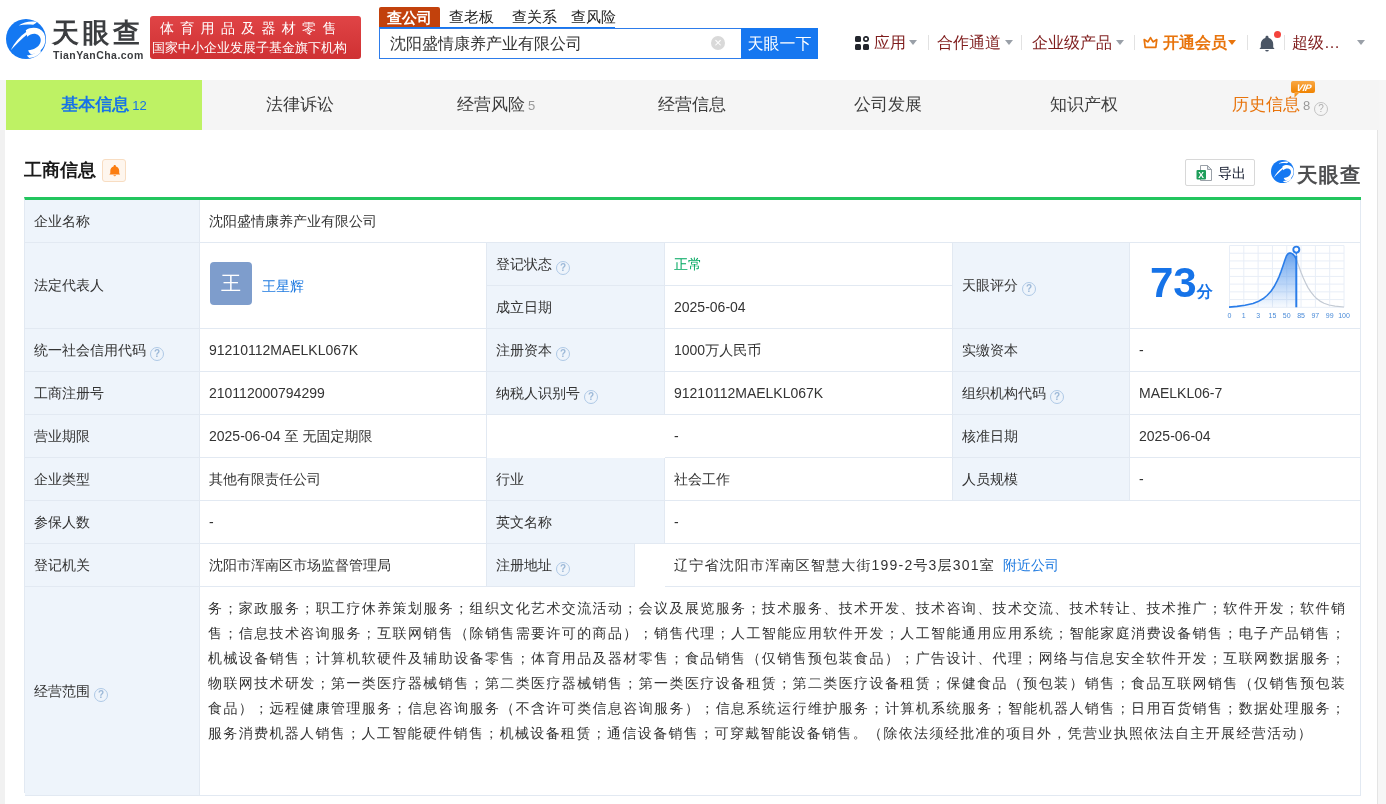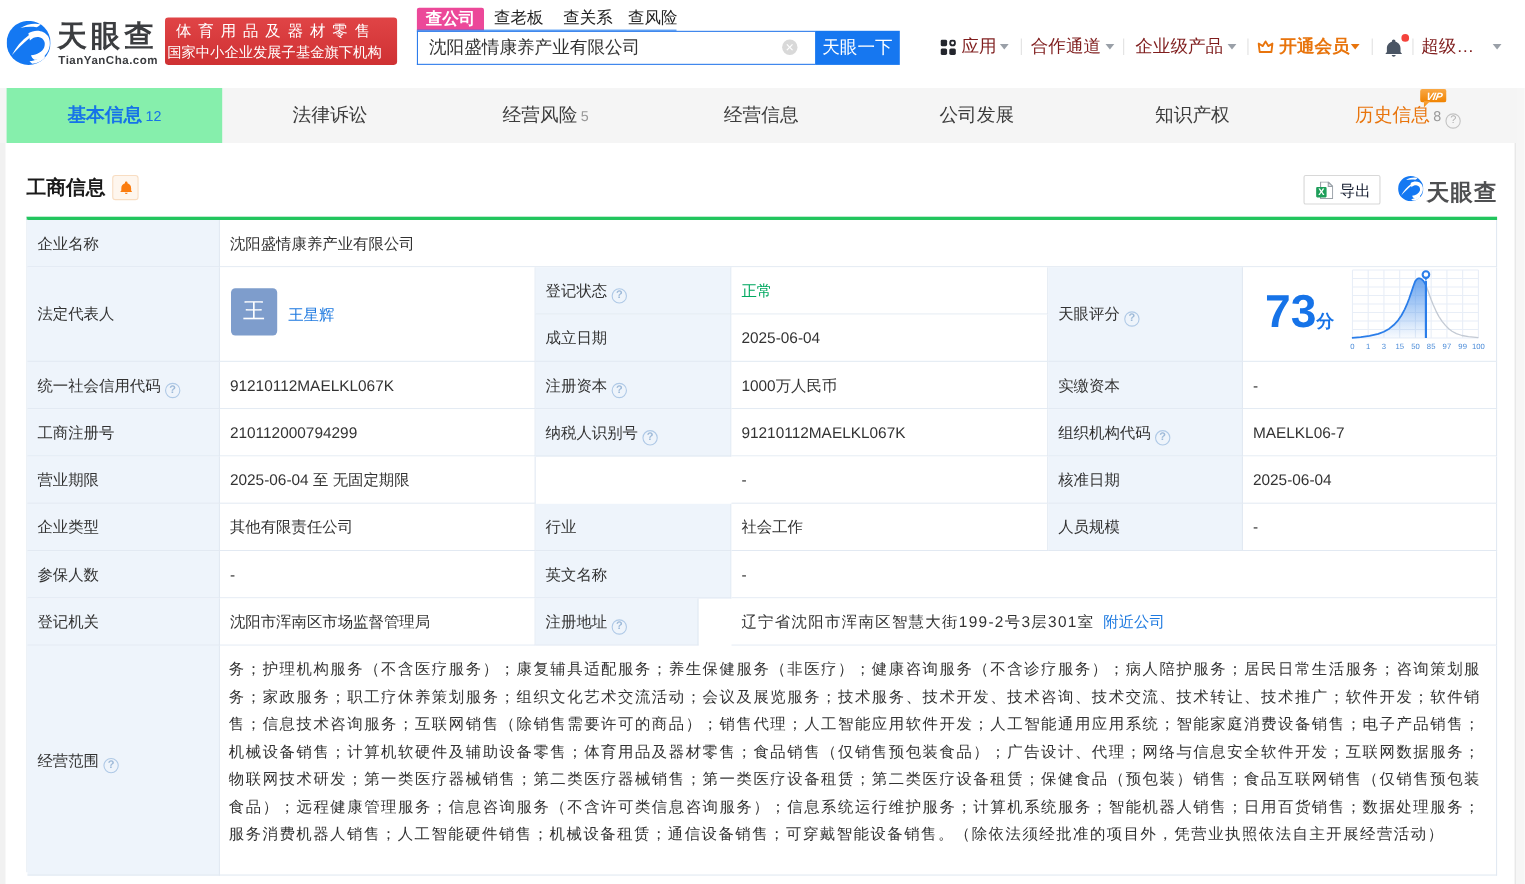--- a/index.html
+++ b/index.html
@@ -8,34 +8,34 @@
 .abs{position:absolute}
 
 #hd{position:absolute;left:0;top:0;width:1386px;height:80px;background:#fff}
 #redbadge{position:absolute;left:150px;top:16px;width:211px;height:43px;border-radius:3px;
  background:linear-gradient(180deg,#e04446,#cf3133);color:#fff;overflow:hidden}
 #redbadge .r1{position:absolute;left:10px;top:3px;letter-spacing:6.3px;font-size:14px;line-height:19px;white-space:nowrap}
 #redbadge .r2{position:absolute;left:2px;top:22px;font-size:13px;line-height:19px;white-space:nowrap}
 
 #stabs{position:absolute;left:379px;top:7px;height:21px}
 .stab{position:absolute;top:0;height:20px;line-height:20px;font-size:15px;color:#222;white-space:nowrap}
-#stab0{left:0;width:61px;background:#ec4899;color:#fff;text-align:center;height:21px;line-height:21px;border-radius:2px 2px 0 0;font-weight:bold}
+#stab0{left:0;width:61px;background:#c2410c;color:#fff;text-align:center;height:21px;line-height:21px;border-radius:2px 2px 0 0;font-weight:bold}
 #stabline{position:absolute;left:379px;top:27px;width:236px;height:1px;background:#1677f0}
 #sinput{position:absolute;left:379px;top:28px;width:362px;height:31px;background:#fff;border:1px solid #2d7ceb;border-right:none;line-height:29px;padding-left:10px;font-size:16px;color:#333}
 #sclear{position:absolute;left:711px;top:36px;width:14px;height:14px;border-radius:50%;background:#d9d9d9;color:#fff;font-size:13px;line-height:13px;text-align:center}
 #sbtn{position:absolute;left:741px;top:28px;width:77px;height:31px;background:#1677f0;color:#fff;font-size:16px;text-align:center;line-height:31px}
 
 .hm{position:absolute;top:34px;height:18px;line-height:18px;font-size:16px;color:#7f1d1d;white-space:nowrap}
 .sep{position:absolute;top:35px;width:1px;height:15px;background:#e2e2e2}
 .caret{position:absolute;width:0;height:0;border-left:4.5px solid transparent;border-right:4.5px solid transparent;border-top:5.5px solid #9aa0a8;top:40px}
 
 #nav{position:absolute;left:0;top:80px;width:1379px;height:50px;background:#f5f5f5}
 .ntab{position:absolute;top:0;width:196px;height:50px;text-align:center;font-size:17px;color:#3c3c3c;line-height:50px;white-space:nowrap}
 .ncnt{font-size:13px;color:#999;margin-left:3px}
-#ntab0{background:#86efac;color:#1673e8;font-weight:bold}
+#ntab0{background:#bef264;color:#1673e8;font-weight:bold}
 #ntab0 .ncnt{color:#1673e8;font-weight:normal}
 
 #sect{position:absolute;left:24px;top:158px;font-size:18px;font-weight:bold;color:#1a1a1a}
 #bellbadge{position:absolute;left:102px;top:159px;width:24px;height:23px;background:#fef6ee;border:1px solid #f8ddc2;border-radius:3px}
 #exportbtn{position:absolute;left:1185px;top:159px;width:70px;height:27px;border:1px solid #d8d8d8;border-radius:2px;background:#fff}
 #exportbtn span{position:absolute;left:32px;top:5px;font-size:14px;color:#0f172a}
 #wmtext{position:absolute;left:1297px;top:161px;font-size:20.5px;font-weight:bold;color:#4e4f51;letter-spacing:1px}
 
 #tbl{position:absolute;left:24px;top:197px;width:1337px;height:596px;border-top:3px solid #22c55e;border-left:1px solid #e2e9f2}
 .cell{position:absolute;border-right:1px solid #e2e9f2;border-bottom:1px solid #e2e9f2;overflow:hidden}
@@ -271,21 +271,20 @@
       <div class="ctext" style="line-height:42px">注册地址<span class="qm">?</span></div>
     </div>
 <div class="cell val" style="left:640px;top:344px;width:696px;height:43px">
       <div class="ctext" style="line-height:42px"><span style="letter-spacing:1.2px">辽宁省沈阳市浑南区智慧大街199-2号3层301室</span><a class="lk" href="#" style="margin-left:8px">附近公司</a></div>
     </div>
 <div class="cell lab" style="left:0px;top:387px;width:175px;height:209px">
       <div class="ctext" style="line-height:209px">经营范围<span class="qm">?</span></div>
     </div>
 <div class="cell val" style="left:175px;top:387px;width:1161px;height:209px">
       <div style="position:absolute;left:8px;top:9px;width:1137px">
-        <div class="jl" style="line-height:25px">务；护理机构服务（不含医疗服务）；康复辅具适配服务；养生保健服务（非医疗）；健康咨询服务（不含诊疗服务）；病人陪护服务；居民日常生活服务；咨询策划服</div>
         <div class="jl" style="line-height:25px">务；家政服务；职工疗休养策划服务；组织文化艺术交流活动；会议及展览服务；技术服务、技术开发、技术咨询、技术交流、技术转让、技术推广；软件开发；软件销</div>
         <div class="jl" style="line-height:25px">售；信息技术咨询服务；互联网销售（除销售需要许可的商品）；销售代理；人工智能应用软件开发；人工智能通用应用系统；智能家庭消费设备销售；电子产品销售；</div>
         <div class="jl" style="line-height:25px">机械设备销售；计算机软硬件及辅助设备零售；体育用品及器材零售；食品销售（仅销售预包装食品）；广告设计、代理；网络与信息安全软件开发；互联网数据服务；</div>
         <div class="jl" style="line-height:25px">物联网技术研发；第一类医疗器械销售；第二类医疗器械销售；第一类医疗设备租赁；第二类医疗设备租赁；保健食品（预包装）销售；食品互联网销售（仅销售预包装</div>
         <div class="jl" style="line-height:25px">食品）；远程健康管理服务；信息咨询服务（不含许可类信息咨询服务）；信息系统运行维护服务；计算机系统服务；智能机器人销售；日用百货销售；数据处理服务；</div>
         <div style="line-height:25px;letter-spacing:1.35px">服务消费机器人销售；人工智能硬件销售；机械设备租赁；通信设备销售；可穿戴智能设备销售。（除依法须经批准的项目外，凭营业执照依法自主开展经营活动）</div>
       </div>
     </div>
 </div>
 <svg class="abs" style="left:1229px;top:245px;overflow:visible" width="116" height="76" viewBox="0 0 116 76">

